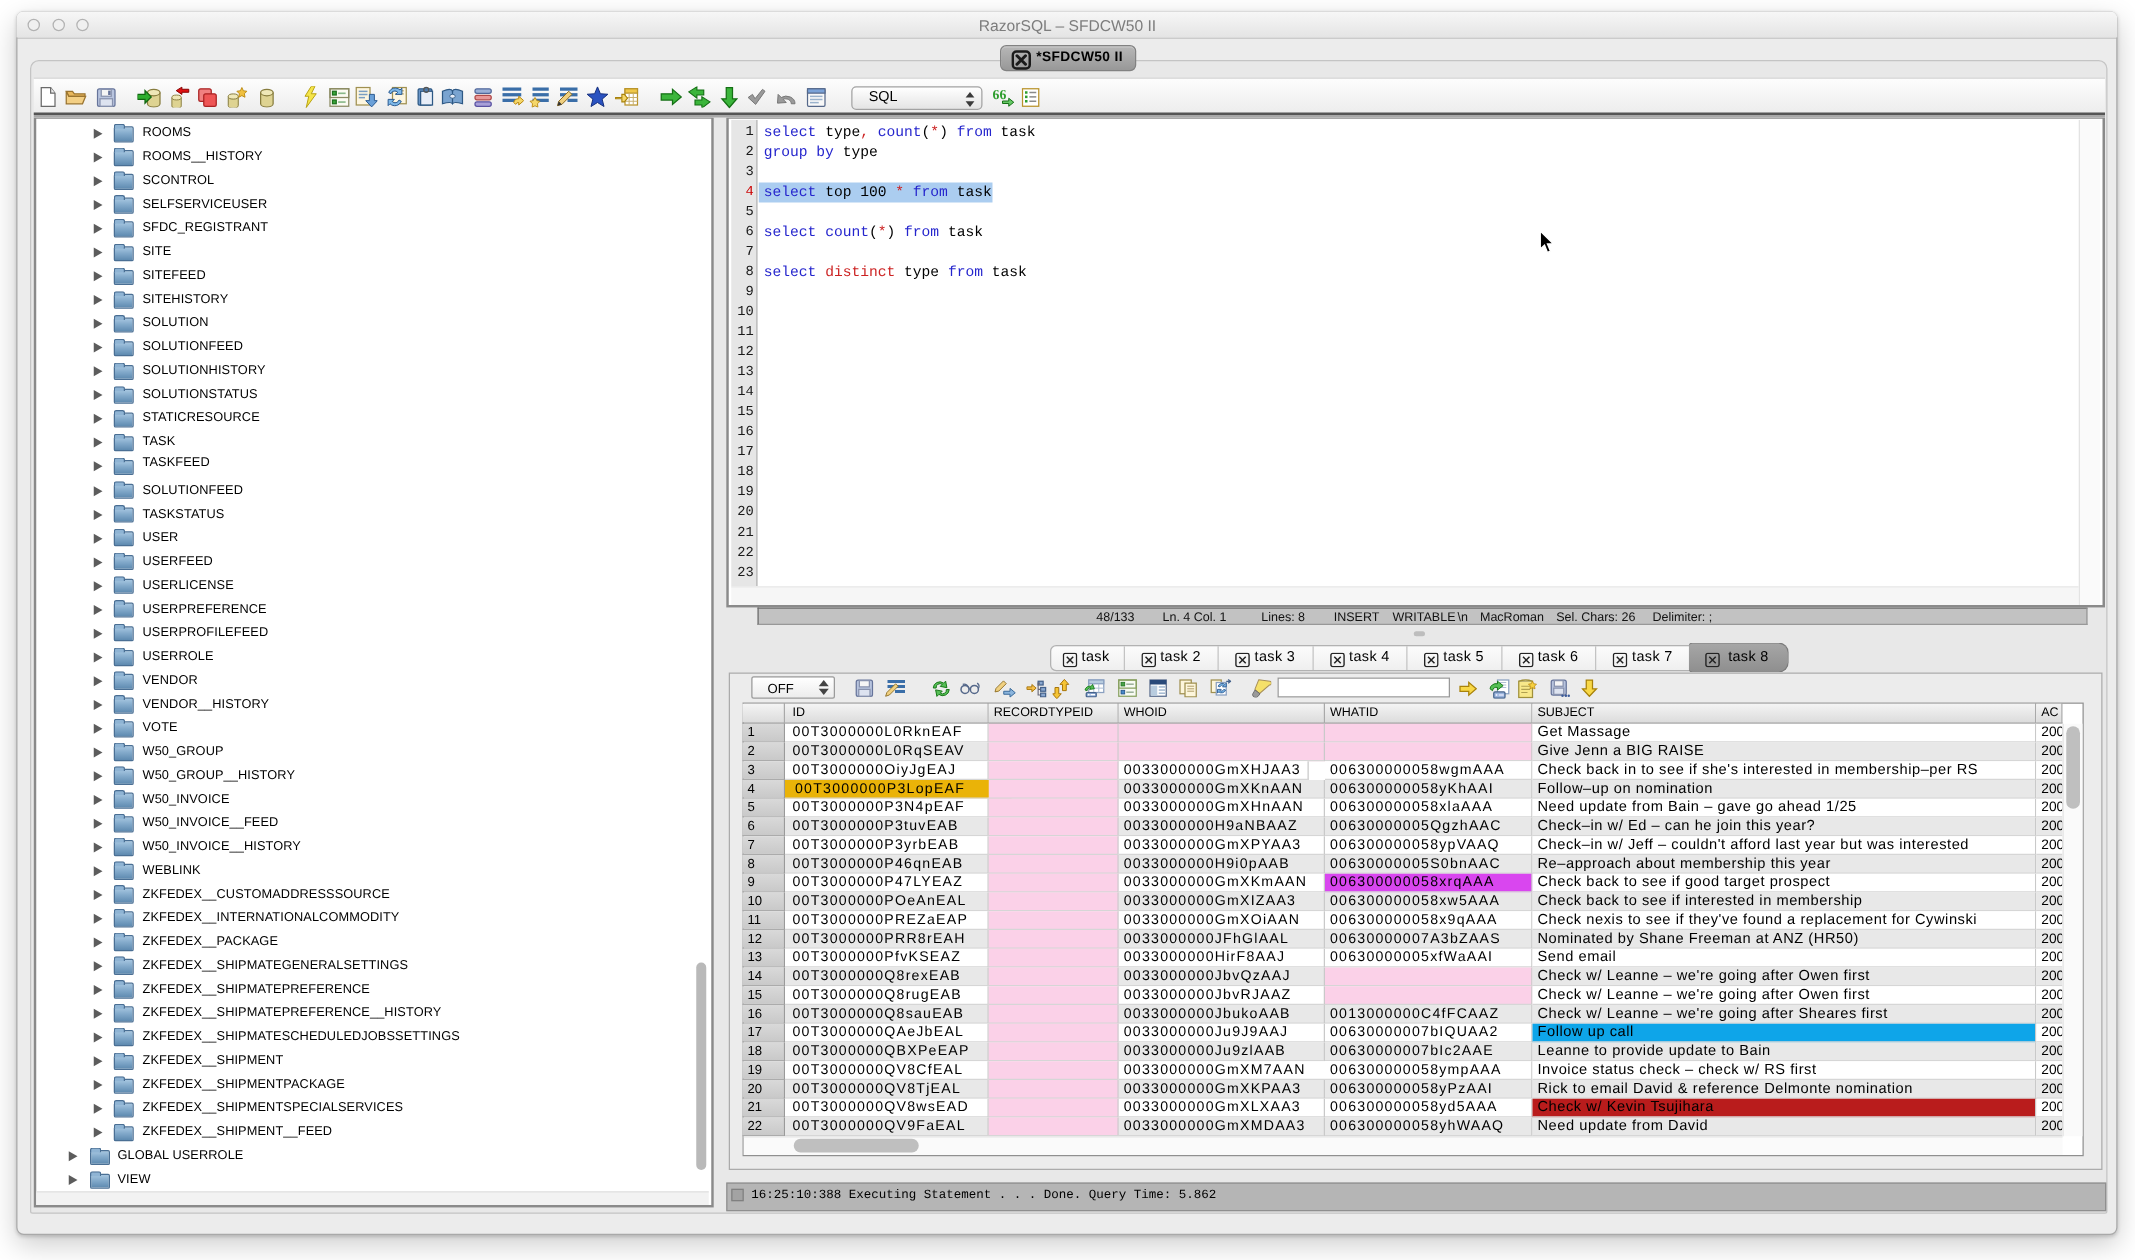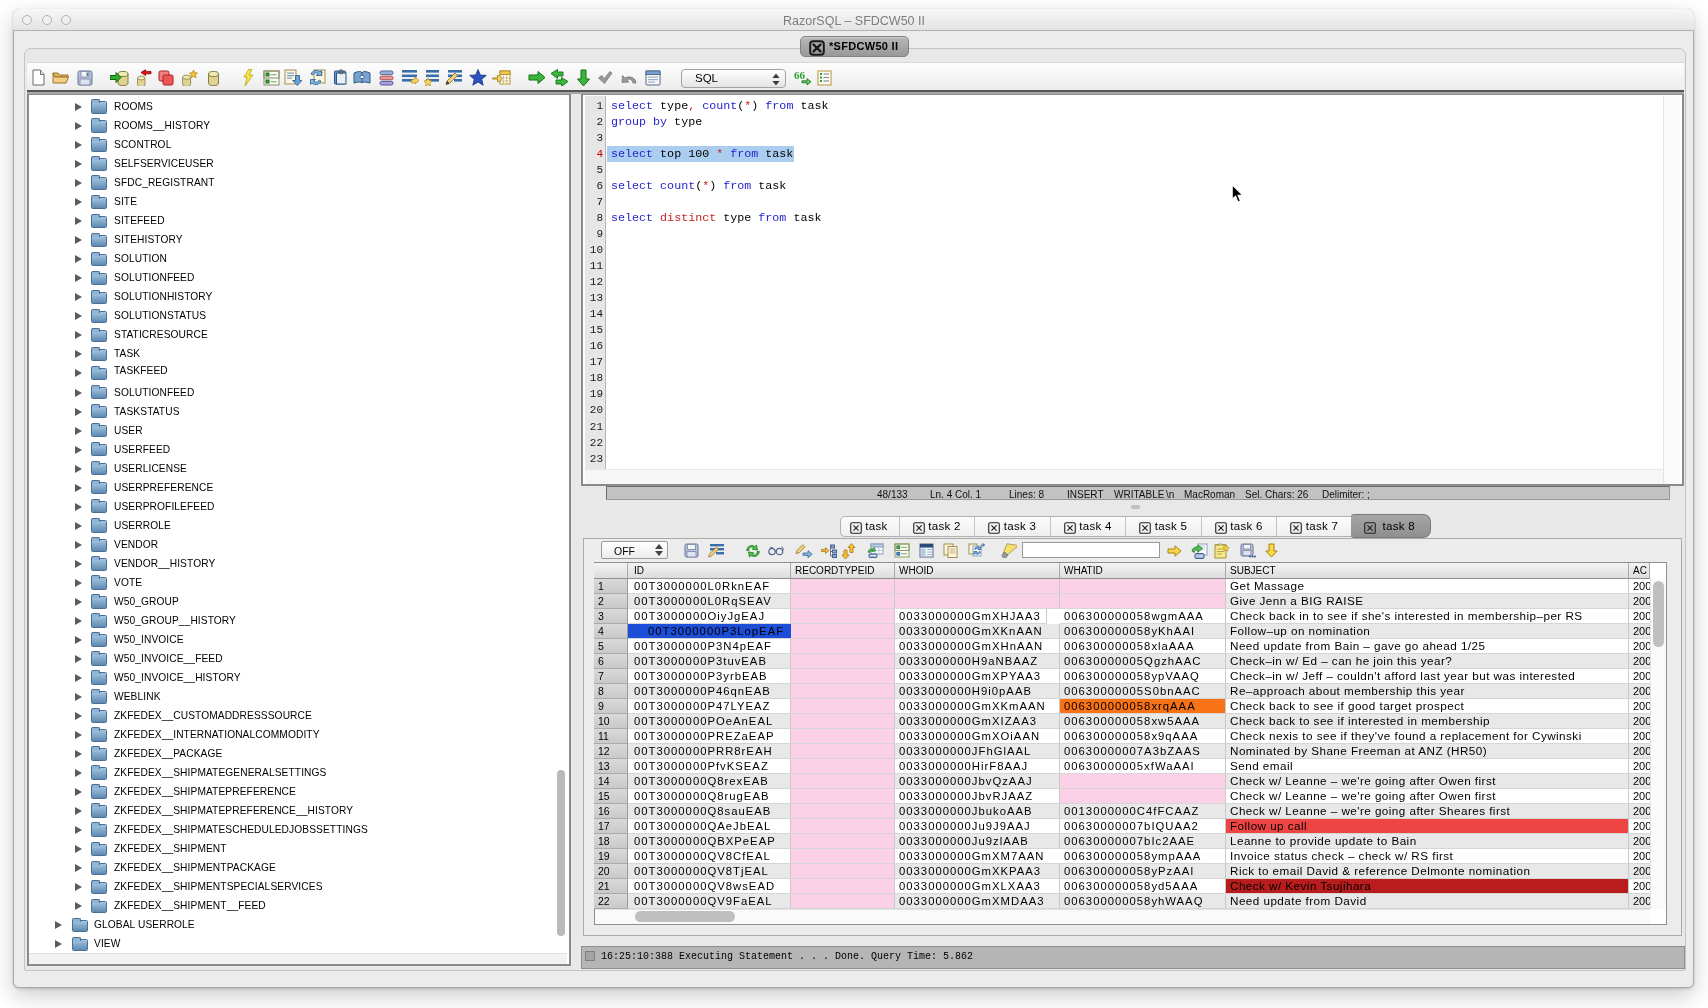--- a/index.html
+++ b/index.html
@@ -326,21 +326,21 @@
 <div class="cell subj" style="left:1226px;top:594px;width:403px;background:#e8e8e8;padding-left:4px">Give Jenn a BIG RAISE</div>
 <div class="cell" style="left:1629px;top:594px;width:21px;background:#e8e8e8;padding-left:4px;border-right:none">200</div>
 <div class="rnum" style="left:594px;top:609px">3</div>
 <div class="cell idc" style="left:628px;top:609px;width:163px;background:#fff;padding-left:6px">00T3000000OiyJgEAJ</div>
 <div class="cell" style="left:791px;top:609px;width:104px;background:#fbd1e8"></div>
 <div class="cell idc" style="left:895px;top:609px;width:152px;background:#fff;padding-left:4px">0033000000GmXHJAA3</div>
 <div class="cell idc" style="left:1060px;top:609px;width:166px;background:#fff;padding-left:4px">006300000058wgmAAA</div>
 <div class="cell subj" style="left:1226px;top:609px;width:403px;background:#fff;padding-left:4px">Check back in to see if she's interested in membership–per RS</div>
 <div class="cell" style="left:1629px;top:609px;width:21px;background:#fff;padding-left:4px;border-right:none">200</div>
 <div class="rnum" style="left:594px;top:624px">4</div>
-<div class="cell idc" style="left:628px;top:624px;width:181px;background:#1d4ed8;padding-left:20px">00T3000000P3LopEAF</div>
+<div class="cell idc" style="left:628px;top:624px;width:181px;background:#eab308;padding-left:8px">00T3000000P3LopEAF</div>
 <div class="cell" style="left:791px;top:624px;width:104px;background:#fbd1e8"></div>
 <div class="cell idc" style="left:895px;top:624px;width:165px;background:#e8e8e8;padding-left:4px">0033000000GmXKnAAN</div>
 <div class="cell idc" style="left:1060px;top:624px;width:166px;background:#e8e8e8;padding-left:4px">006300000058yKhAAI</div>
 <div class="cell subj" style="left:1226px;top:624px;width:403px;background:#e8e8e8;padding-left:4px">Follow–up on nomination</div>
 <div class="cell" style="left:1629px;top:624px;width:21px;background:#e8e8e8;padding-left:4px;border-right:none">200</div>
 <div class="rnum" style="left:594px;top:639px">5</div>
 <div class="cell idc" style="left:628px;top:639px;width:163px;background:#fff;padding-left:6px">00T3000000P3N4pEAF</div>
 <div class="cell" style="left:791px;top:639px;width:104px;background:#fbd1e8"></div>
 <div class="cell idc" style="left:895px;top:639px;width:165px;background:#fff;padding-left:4px">0033000000GmXHnAAN</div>
 <div class="cell idc" style="left:1060px;top:639px;width:166px;background:#fff;padding-left:4px">006300000058xlaAAA</div>
@@ -364,21 +364,21 @@
 <div class="cell idc" style="left:628px;top:684px;width:163px;background:#e8e8e8;padding-left:6px">00T3000000P46qnEAB</div>
 <div class="cell" style="left:791px;top:684px;width:104px;background:#fbd1e8"></div>
 <div class="cell idc" style="left:895px;top:684px;width:165px;background:#e8e8e8;padding-left:4px">0033000000H9i0pAAB</div>
 <div class="cell idc" style="left:1060px;top:684px;width:166px;background:#e8e8e8;padding-left:4px">00630000005S0bnAAC</div>
 <div class="cell subj" style="left:1226px;top:684px;width:403px;background:#e8e8e8;padding-left:4px">Re–approach about membership this year</div>
 <div class="cell" style="left:1629px;top:684px;width:21px;background:#e8e8e8;padding-left:4px;border-right:none">200</div>
 <div class="rnum" style="left:594px;top:699px">9</div>
 <div class="cell idc" style="left:628px;top:699px;width:163px;background:#fff;padding-left:6px">00T3000000P47LYEAZ</div>
 <div class="cell" style="left:791px;top:699px;width:104px;background:#fbd1e8"></div>
 <div class="cell idc" style="left:895px;top:699px;width:165px;background:#fff;padding-left:4px">0033000000GmXKmAAN</div>
-<div class="cell idc" style="left:1060px;top:699px;width:166px;background:#f97316;padding-left:4px">006300000058xrqAAA</div>
+<div class="cell idc" style="left:1060px;top:699px;width:166px;background:#d946ef;padding-left:4px">006300000058xrqAAA</div>
 <div class="cell subj" style="left:1226px;top:699px;width:403px;background:#fff;padding-left:4px">Check back to see if good target prospect</div>
 <div class="cell" style="left:1629px;top:699px;width:21px;background:#fff;padding-left:4px;border-right:none">200</div>
 <div class="rnum" style="left:594px;top:714px">10</div>
 <div class="cell idc" style="left:628px;top:714px;width:163px;background:#e8e8e8;padding-left:6px">00T3000000POeAnEAL</div>
 <div class="cell" style="left:791px;top:714px;width:104px;background:#fbd1e8"></div>
 <div class="cell idc" style="left:895px;top:714px;width:165px;background:#e8e8e8;padding-left:4px">0033000000GmXIZAA3</div>
 <div class="cell idc" style="left:1060px;top:714px;width:166px;background:#e8e8e8;padding-left:4px">006300000058xw5AAA</div>
 <div class="cell subj" style="left:1226px;top:714px;width:403px;background:#e8e8e8;padding-left:4px">Check back to see if interested in membership</div>
 <div class="cell" style="left:1629px;top:714px;width:21px;background:#e8e8e8;padding-left:4px;border-right:none">200</div>
 <div class="rnum" style="left:594px;top:729px">11</div>
@@ -421,21 +421,21 @@
 <div class="cell" style="left:791px;top:804px;width:104px;background:#fbd1e8"></div>
 <div class="cell idc" style="left:895px;top:804px;width:165px;background:#e8e8e8;padding-left:4px">0033000000JbukoAAB</div>
 <div class="cell idc" style="left:1060px;top:804px;width:166px;background:#e8e8e8;padding-left:4px">0013000000C4fFCAAZ</div>
 <div class="cell subj" style="left:1226px;top:804px;width:403px;background:#e8e8e8;padding-left:4px">Check w/ Leanne – we're going after Sheares first</div>
 <div class="cell" style="left:1629px;top:804px;width:21px;background:#e8e8e8;padding-left:4px;border-right:none">200</div>
 <div class="rnum" style="left:594px;top:819px">17</div>
 <div class="cell idc" style="left:628px;top:819px;width:163px;background:#fff;padding-left:6px">00T3000000QAeJbEAL</div>
 <div class="cell" style="left:791px;top:819px;width:104px;background:#fbd1e8"></div>
 <div class="cell idc" style="left:895px;top:819px;width:165px;background:#fff;padding-left:4px">0033000000Ju9J9AAJ</div>
 <div class="cell idc" style="left:1060px;top:819px;width:166px;background:#fff;padding-left:4px">00630000007bIQUAA2</div>
-<div class="cell subj" style="left:1226px;top:819px;width:403px;background:#ef4444;padding-left:4px">Follow up call</div>
+<div class="cell subj" style="left:1226px;top:819px;width:403px;background:#0ea5e9;padding-left:4px">Follow up call</div>
 <div class="cell" style="left:1629px;top:819px;width:21px;background:#fff;padding-left:4px;border-right:none">200</div>
 <div class="rnum" style="left:594px;top:834px">18</div>
 <div class="cell idc" style="left:628px;top:834px;width:163px;background:#e8e8e8;padding-left:6px">00T3000000QBXPeEAP</div>
 <div class="cell" style="left:791px;top:834px;width:104px;background:#fbd1e8"></div>
 <div class="cell idc" style="left:895px;top:834px;width:165px;background:#e8e8e8;padding-left:4px">0033000000Ju9zlAAB</div>
 <div class="cell idc" style="left:1060px;top:834px;width:166px;background:#e8e8e8;padding-left:4px">00630000007bIc2AAE</div>
 <div class="cell subj" style="left:1226px;top:834px;width:403px;background:#e8e8e8;padding-left:4px">Leanne to provide update to Bain</div>
 <div class="cell" style="left:1629px;top:834px;width:21px;background:#e8e8e8;padding-left:4px;border-right:none">200</div>
 <div class="rnum" style="left:594px;top:849px">19</div>
 <div class="cell idc" style="left:628px;top:849px;width:163px;background:#fff;padding-left:6px">00T3000000QV8CfEAL</div>

